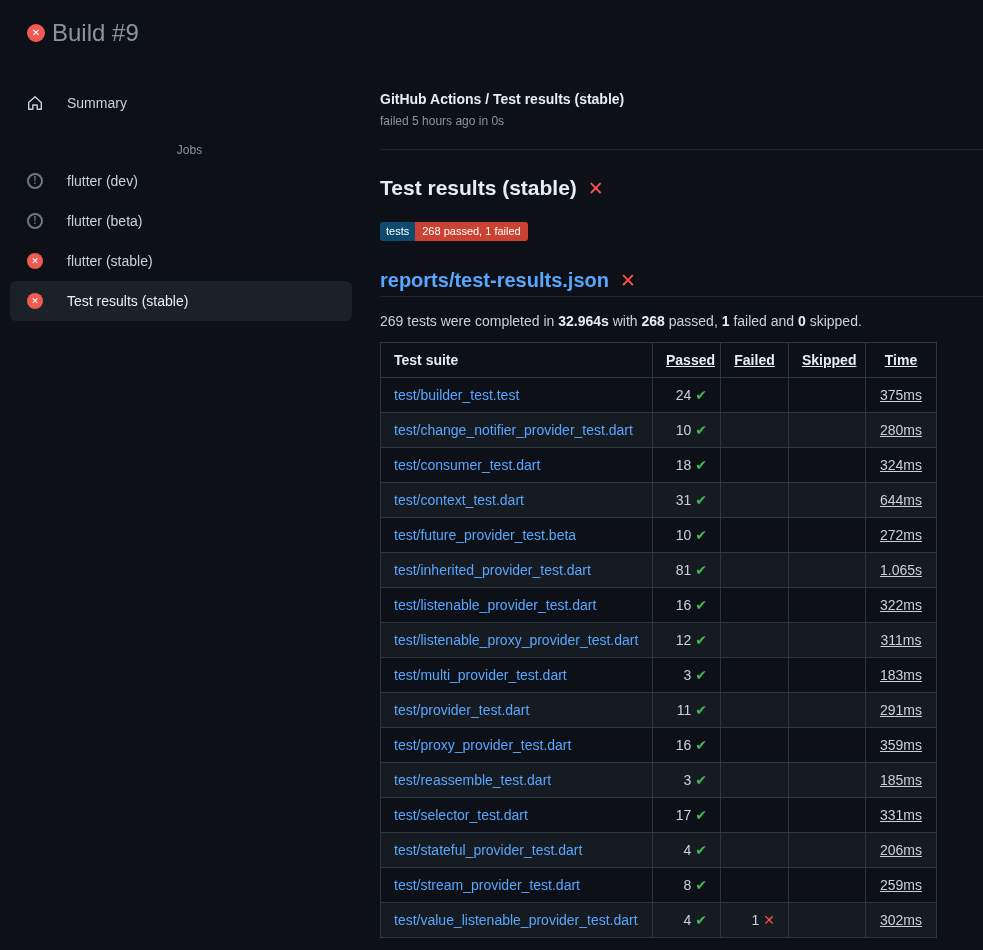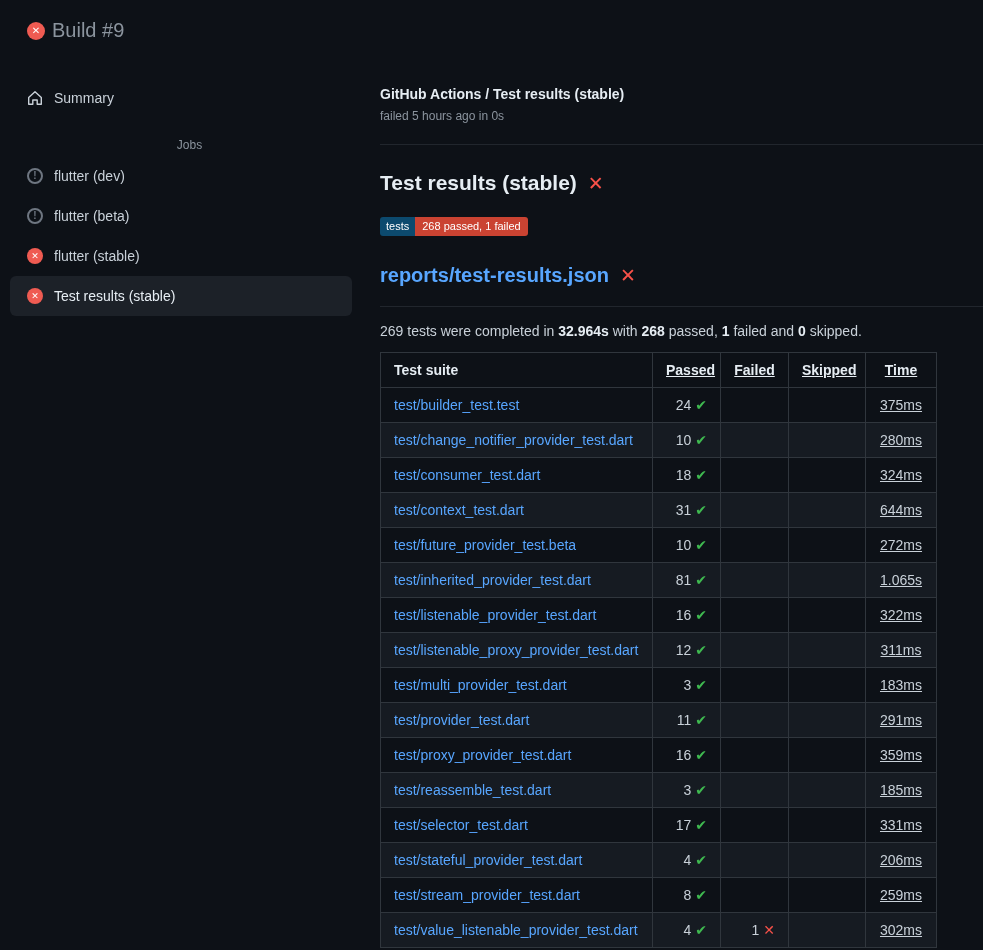--- a/index.html
+++ b/index.html
@@ -15,29 +15,29 @@
 
   
   .top-header { display:flex; align-items:center; padding:19px 0 14px 27px; }
   .status-circle {
     width:18px; height:18px; border-radius:50%; background:#ef5b52; color:#fff;
     display:inline-flex; align-items:center; justify-content:center;
     font-size:10px; font-weight:bold; flex:none; line-height:1;
   }
   .status-circle.small { width:16px; height:16px; font-size:9px; }
   .page-title { font-size:20px; font-weight:bold; color:#f0f6fc; margin-left:13px; }
-  .build-number { font-size:20px; color:#8b949e; font-weight:normal; margin-left:7px; }
+  .build-number { font-size:24px; color:#8b949e; font-weight:normal; margin-left:7px; }
 
   
   .layout { display:flex; align-items:flex-start; }
 
   
   .sidebar { width:380px; flex:none; padding-top:22px; }
   .side-item {
-    display:flex; align-items:center; gap:11px;
+    display:flex; align-items:center; gap:24px;
     margin:0 28px 0 10px; padding:10px 17px; border-radius:6px; cursor:pointer;
   }
   .side-item.selected { background:#1c2128; }
   .side-label { font-size:14px; color:#c9d1d9; line-height:20px; }
   .selected .side-label { color:#e6edf3; }
   .jobs-heading { margin:20px 28px 4px 27px; font-size:12px; color:#8b949e;text-align:center; }
   .neutral-circle {
     width:16px; height:16px; border-radius:50%; border:2px solid #6e7681; color:#6e7681;
     display:inline-flex; align-items:center; justify-content:center;
     font-size:10px; font-weight:bold; flex:none; line-height:1;
@@ -49,21 +49,21 @@
   .breadcrumb { font-weight:bold; color:#e6edf3; font-size:14px; }
   .run-status { margin-top:7px; font-size:12px; color:#8b949e; }
   .divider { border-top:1px solid #21262d; margin-top:21px; }
   h1.section-title { margin-top:26px; font-size:21px; color:#e6edf3; display:flex; align-items:center; gap:11px; font-weight:bold; }
   .fail-x { color:#f85149; font-weight:bold; font-size:19px; line-height:1; }
   .badge-wrap { margin-top:22px; }
   .badge { display:inline-flex; font-size:11px; color:#fff; border-radius:3px; overflow:hidden; line-height:1; }
   .badge-label { background:#0c4a6e; padding:4px 6px; }
   .badge-value { background:#ca4332; padding:4px 7px; }
   h2.report-heading {
-    margin-top:28px; padding-bottom:19px; border-bottom:1px solid #21262d;
+    margin-top:28px; padding-bottom:4px; border-bottom:1px solid #21262d;
     font-size:20px; display:flex; align-items:center; gap:11px; font-weight:bold;text-align:right;
   }
   h2.report-heading a { font-weight:bold; }
   .summary-line { margin-top:16px; font-size:14px; color:#c9d1d9; }
   .summary-line b { color:#e6edf3; }
 
   
   table.results { margin-top:13px; border-collapse:collapse; width:556px; table-layout:fixed; font-size:14px; }
   .results th, .results td { border:1px solid #30363d; padding:7px 13px; line-height:20px; overflow:hidden; white-space:nowrap; }
   .results th { color:#e6edf3; font-weight:bold; text-align:left; }

